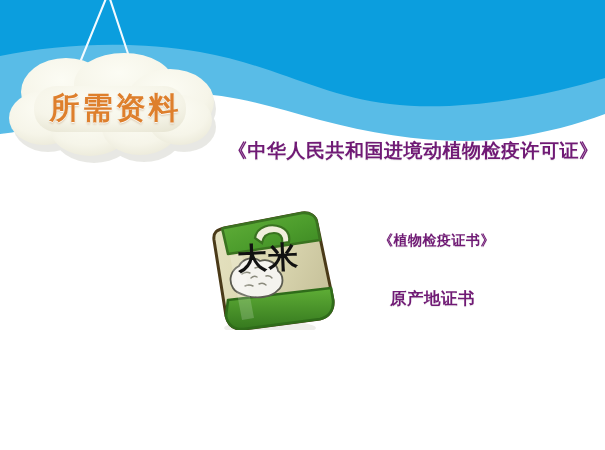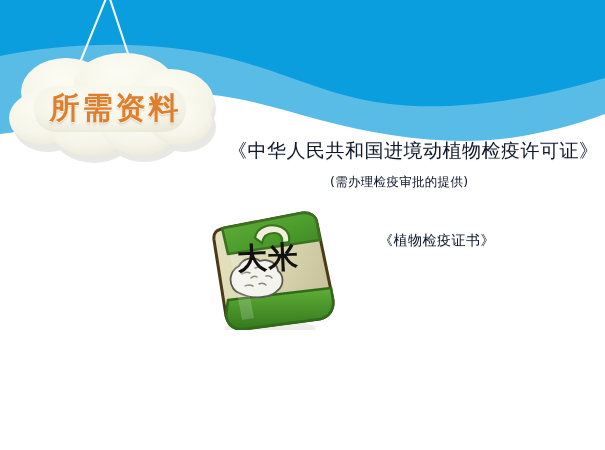--- a/index.html
+++ b/index.html
@@ -59,22 +59,22 @@
     text-shadow: 0 1px 0 rgba(255,255,255,.85), 0 2px 2px rgba(150,90,30,.28);
     padding-left: 4px;
     padding-bottom: 6px;
     box-sizing: border-box;
     -webkit-font-smoothing: antialiased;
   }
 
   
   .doc-line {
     position: absolute;
-    color: #0f172a;
-    font-weight: normal;
+    color: #701a75;
+    font-weight: bold;
     white-space: nowrap;
     text-shadow: 0 1px 1px rgba(0,0,0,.08);
     text-align: center;
   }
   #doc-line-0 {
     left: 228px;
     top: 138px;
     font-size: 19px;
     letter-spacing: 0.5px;
   }
@@ -287,16 +287,16 @@
         <path d="M61,88 q4,-2 7,1"></path>
         <path d="M53,82 q3,-3 6,-1"></path>
       </g>
     </g>
 
     <path fill="#ffffff" opacity="0.18" d="M32,60 L44,58 L56,122 L44,124 Z"></path>
   </svg>
   <div id="rice-bag-label-text">大米</div>
 
   <div class="doc-line" id="doc-line-0">《中华人民共和国进境动植物检疫许可证》</div>
-  <div class="doc-line" id="doc-line-1">(需办理检疫审批的提供)</div>
   <div class="doc-line" id="doc-line-2">《植物检疫证书》</div>
+  <div class="doc-line" id="doc-line-3">原产地证书</div>
 
 </div>
 
 </body></html>

